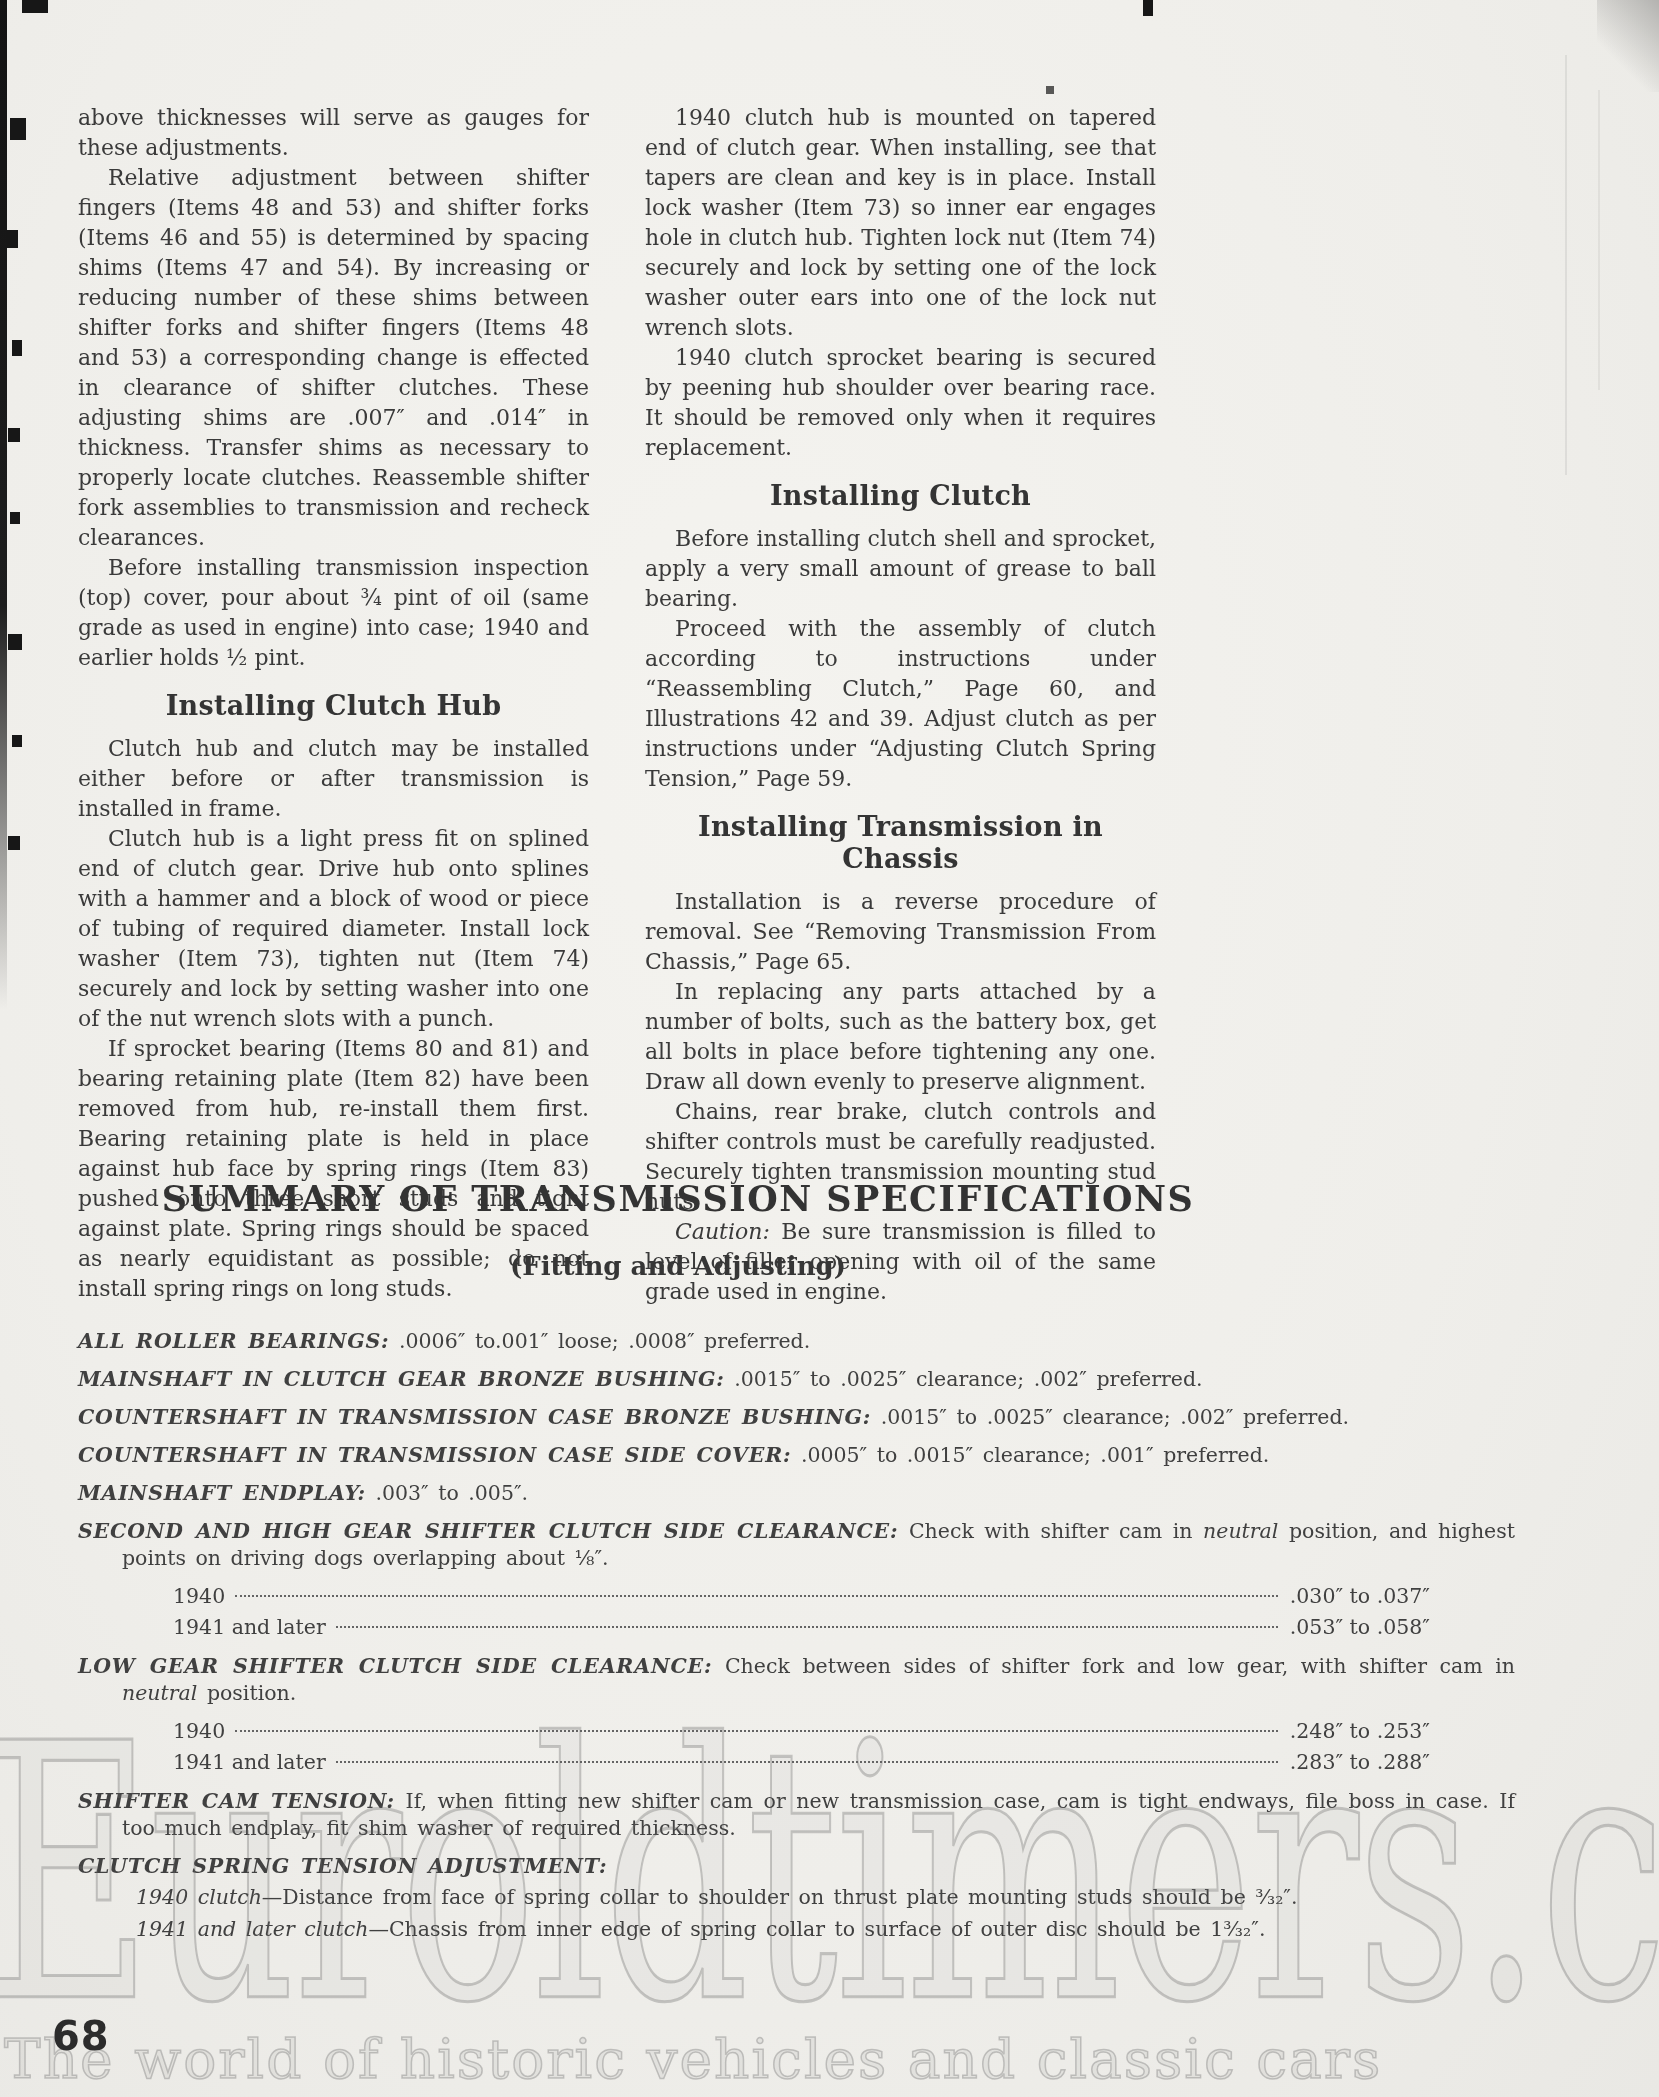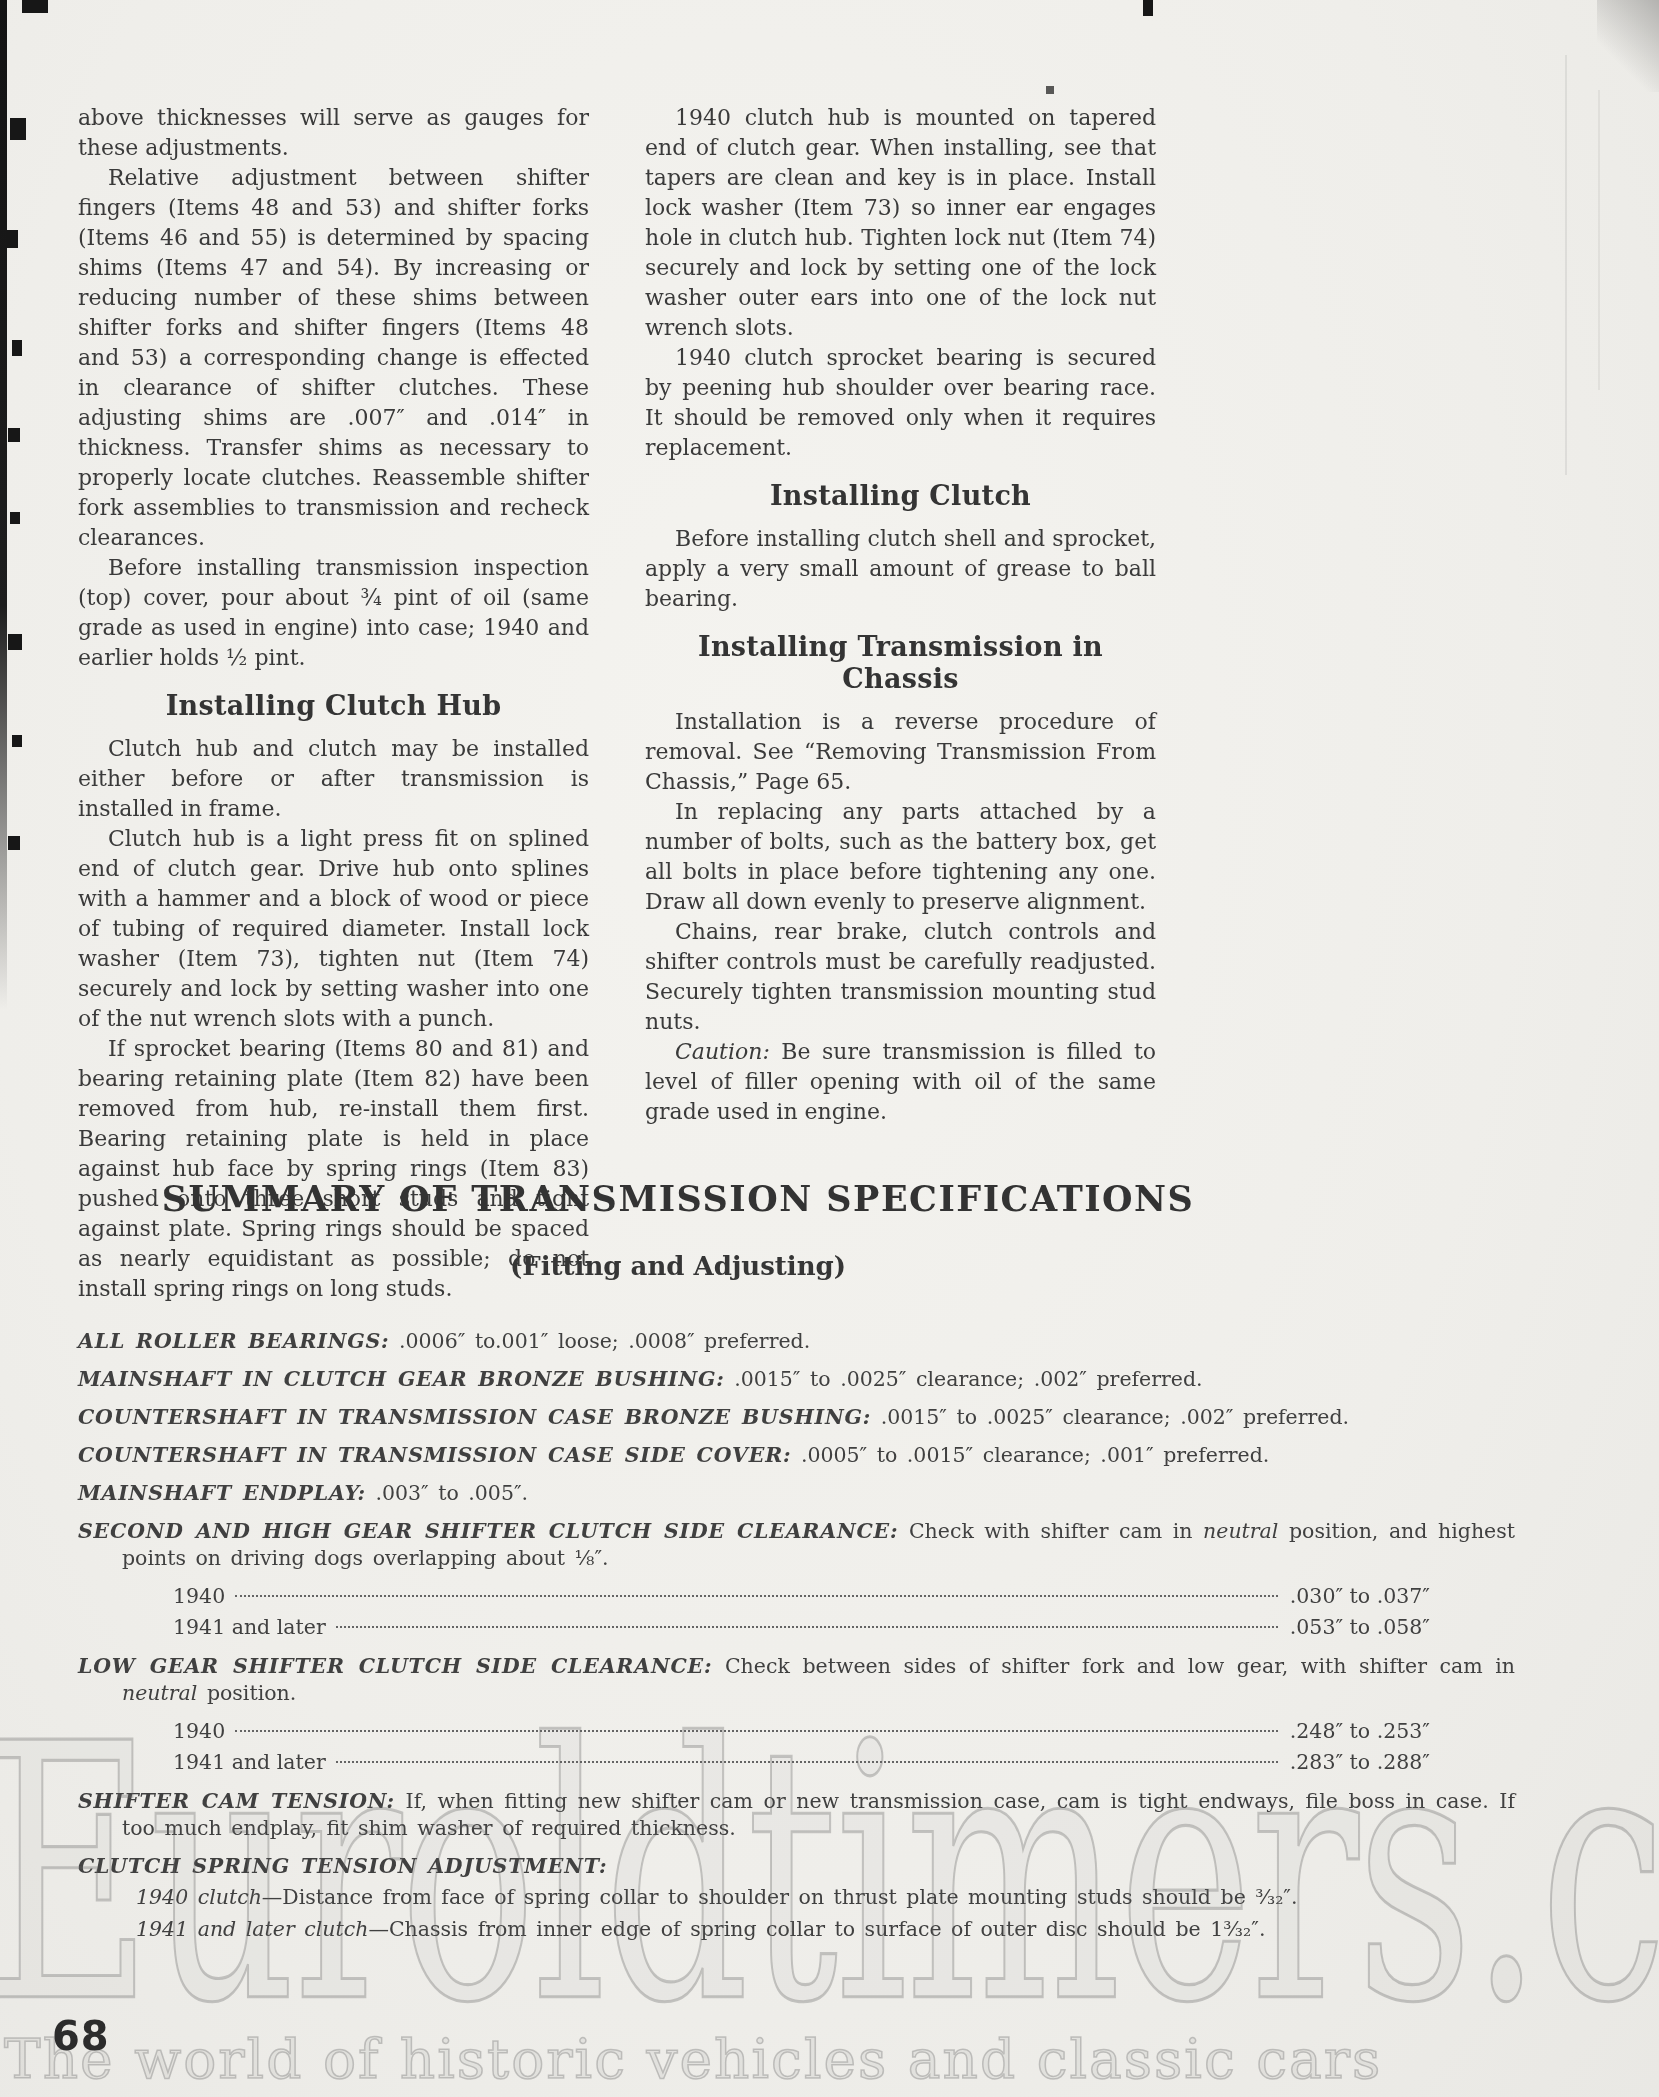--- a/index.html
+++ b/index.html
@@ -99,20 +99,21 @@
       <div class="col-head">Installing Clutch Hub</div>
       <p class="ind">Clutch hub and clutch may be installed either before or after transmission is installed in frame.</p>
       <p class="ind">Clutch hub is a light press fit on splined end of clutch gear. Drive hub onto splines with a hammer and a block of wood or piece of tubing of required diameter. Install lock washer (Item 73), tighten nut (Item 74) securely and lock by setting washer into one of the nut wrench slots with a punch.</p>
       <p class="ind">If sprocket bearing (Items 80 and 81) and bearing retaining plate (Item 82) have been removed from hub, re-install them first. Bearing retaining plate is held in place against hub face by spring rings (Item 83) pushed onto three short studs and tight against plate. Spring rings should be spaced as nearly equidistant as possible; do not install spring rings on long studs.</p>
     </div>
     <div class="col">
       <p class="ind">1940 clutch hub is mounted on tapered end of clutch gear. When installing, see that tapers are clean and key is in place. Install lock washer (Item 73) so inner ear engages hole in clutch hub. Tighten lock nut (Item 74) securely and lock by setting one of the lock washer outer ears into one of the lock nut wrench slots.</p>
       <p class="ind">1940 clutch sprocket bearing is secured by peening hub shoulder over bearing race. It should be removed only when it requires replacement.</p>
       <div class="col-head">Installing Clutch</div>
       <p class="ind">Before installing clutch shell and sprocket, apply a very small amount of grease to ball bearing.</p>
+      <p class="ind">Proceed with the assembly of clutch according to instructions under “Reassembling Clutch,” Page 60, and Illustrations 42 and 39. Adjust clutch as per instructions under “Adjusting Clutch Spring Tension,” Page 59.</p>
       <div class="col-head">Installing Transmission in Chassis</div>
       <p class="ind">Installation is a reverse procedure of removal. See “Removing Transmission From Chassis,” Page 65.</p>
       <p class="ind">In replacing any parts attached by a number of bolts, such as the battery box, get all bolts in place before tightening any one. Draw all down evenly to preserve alignment.</p>
       <p class="ind">Chains, rear brake, clutch controls and shifter controls must be carefully readjusted. Securely tighten transmission mounting stud nuts.</p>
       <p class="ind"><span class="caution-lbl">Caution:</span><span> Be sure transmission is filled to level of filler opening with oil of the same grade used in engine.</span></p>
     </div>
   </div>
 
   <div class="summary">
     <div class="sum-title">SUMMARY OF TRANSMISSION SPECIFICATIONS</div>

